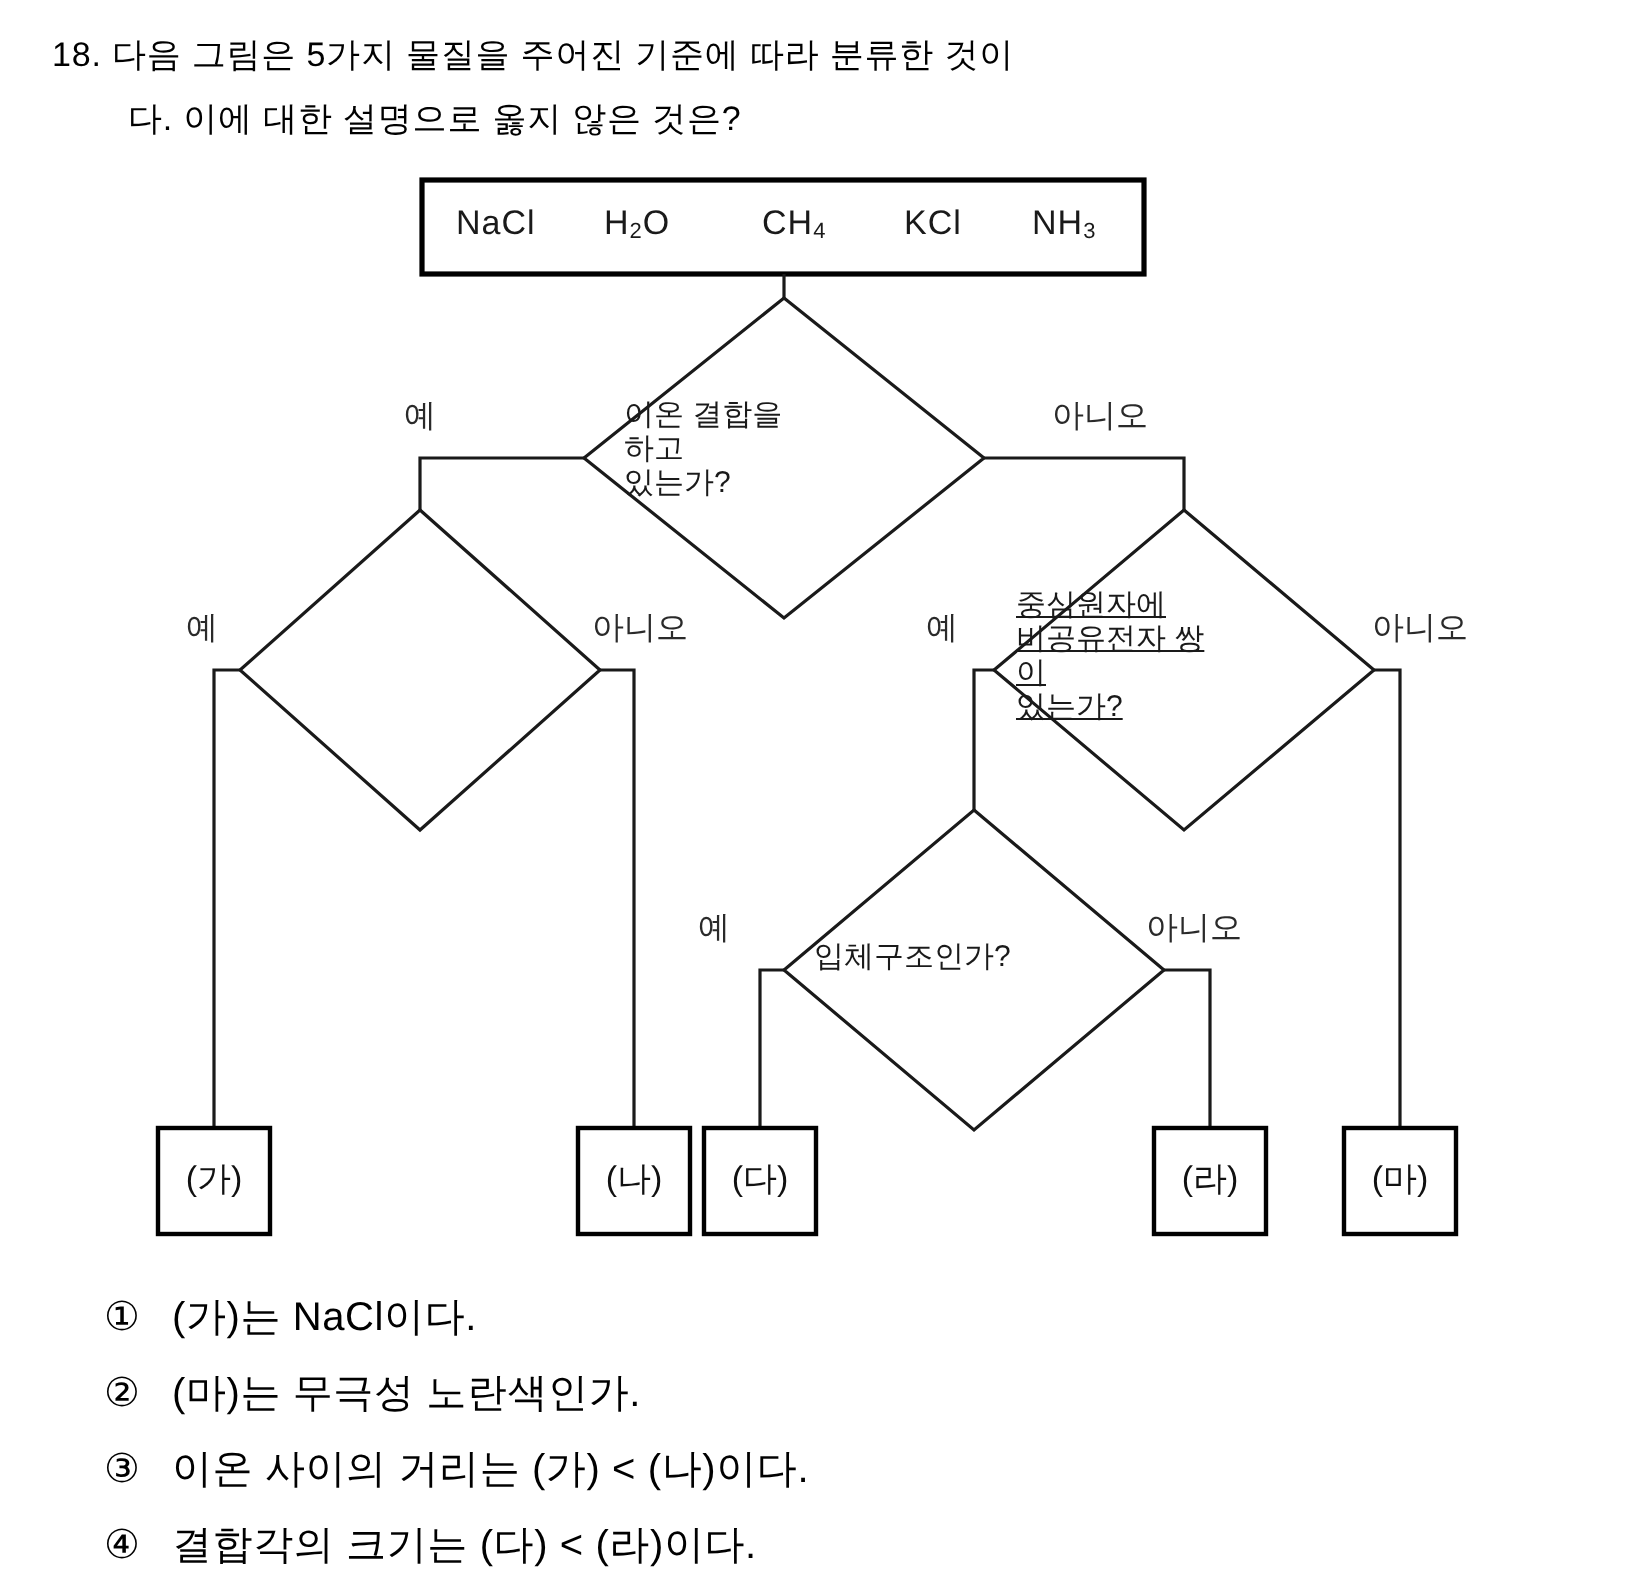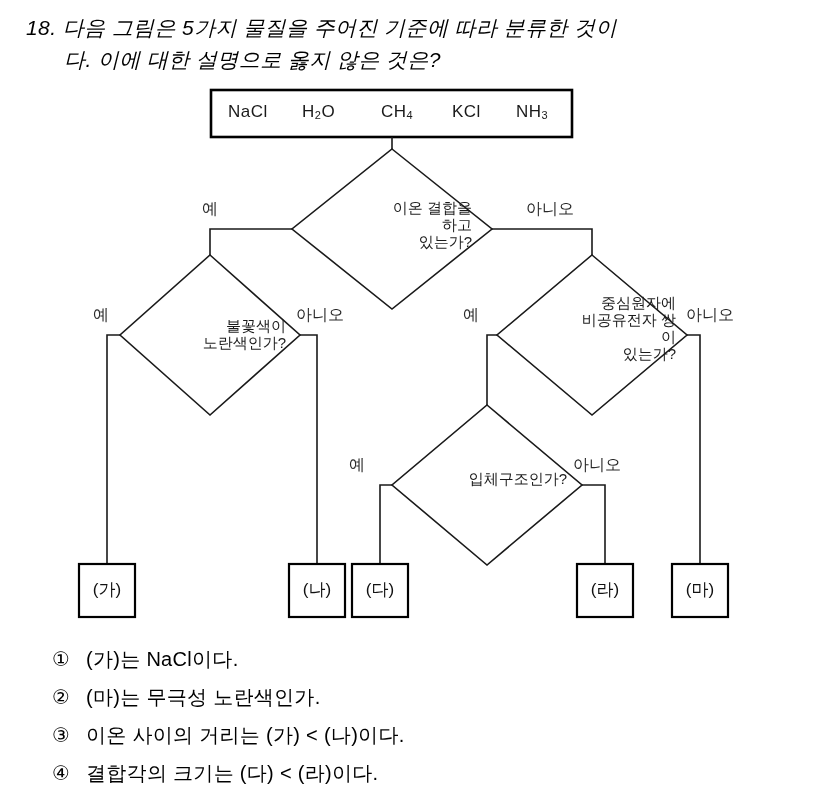--- a/index.html
+++ b/index.html
@@ -17,25 +17,24 @@
   }
 
   
   #question-stem {
     position: absolute;
     left: 26px;
     top: 12px;
     width: 780px;
   }
   .stem-line {
-    font-size: 21px;
+    font-size: 17px;
     line-height: 32px;
     letter-spacing: 0.4px;
     white-space: pre;
-    font-style: italic;
   }
   .stem-line.first { text-indent: 0; }
   .stem-line.second { padding-left: 38px; }
 
   
   #flowchart {
     position: absolute;
     left: 0;
     top: 85px;
     width: 826px;
@@ -43,21 +42,21 @@
   }
   #flow-svg {
     position: absolute;
     left: 0; top: 0;
     width: 826px;
     height: 545px;
   }
 
   .flow-text {
     position: absolute;
-    text-align: right;
+    text-align: left;
     font-size: 15px;
     line-height: 17px;
     color: #1a1a1a;
     white-space: pre-line;
     pointer-events: none;
   }
   .edge-label {
     position: absolute;
     font-size: 16px;
     line-height: 18px;
@@ -169,26 +168,24 @@
   <div class="pool-text" style="left:516px; top:17px;">
     <span>NH</span><sub>3</sub>
   </div>
 
   <div class="flow-text" style="left:312px; top:114px; width:160px;">이온 결합을
 하고
 있는가?</div>
   <div class="edge-label" style="left:202px; top:115px;">예</div>
   <div class="edge-label" style="left:526px; top:115px;">아니오</div>
 
-  <div class="flow-text" style="left:134px; top:232px; width:152px;">불꽃색이
-노란색인가?</div>
   <div class="edge-label" style="left:93px; top:221px;">예</div>
   <div class="edge-label" style="left:296px; top:221px;">아니오</div>
 
-  <div class="flow-text" style="left:508px; top:209px; width:168px;">중심원자에
+  <div class="flow-text" style="left:508px; top:209px; width:168px;text-decoration:underline;">중심원자에
 비공유전자 쌍
 이
 있는가?</div>
   <div class="edge-label" style="left:463px; top:221px;">예</div>
   <div class="edge-label" style="left:686px; top:221px;">아니오</div>
 
   <div class="flow-text" style="left:407px; top:385px; width:160px;">입체구조인가?</div>
   <div class="edge-label" style="left:349px; top:371px;">예</div>
   <div class="edge-label" style="left:573px; top:371px;">아니오</div>
 

